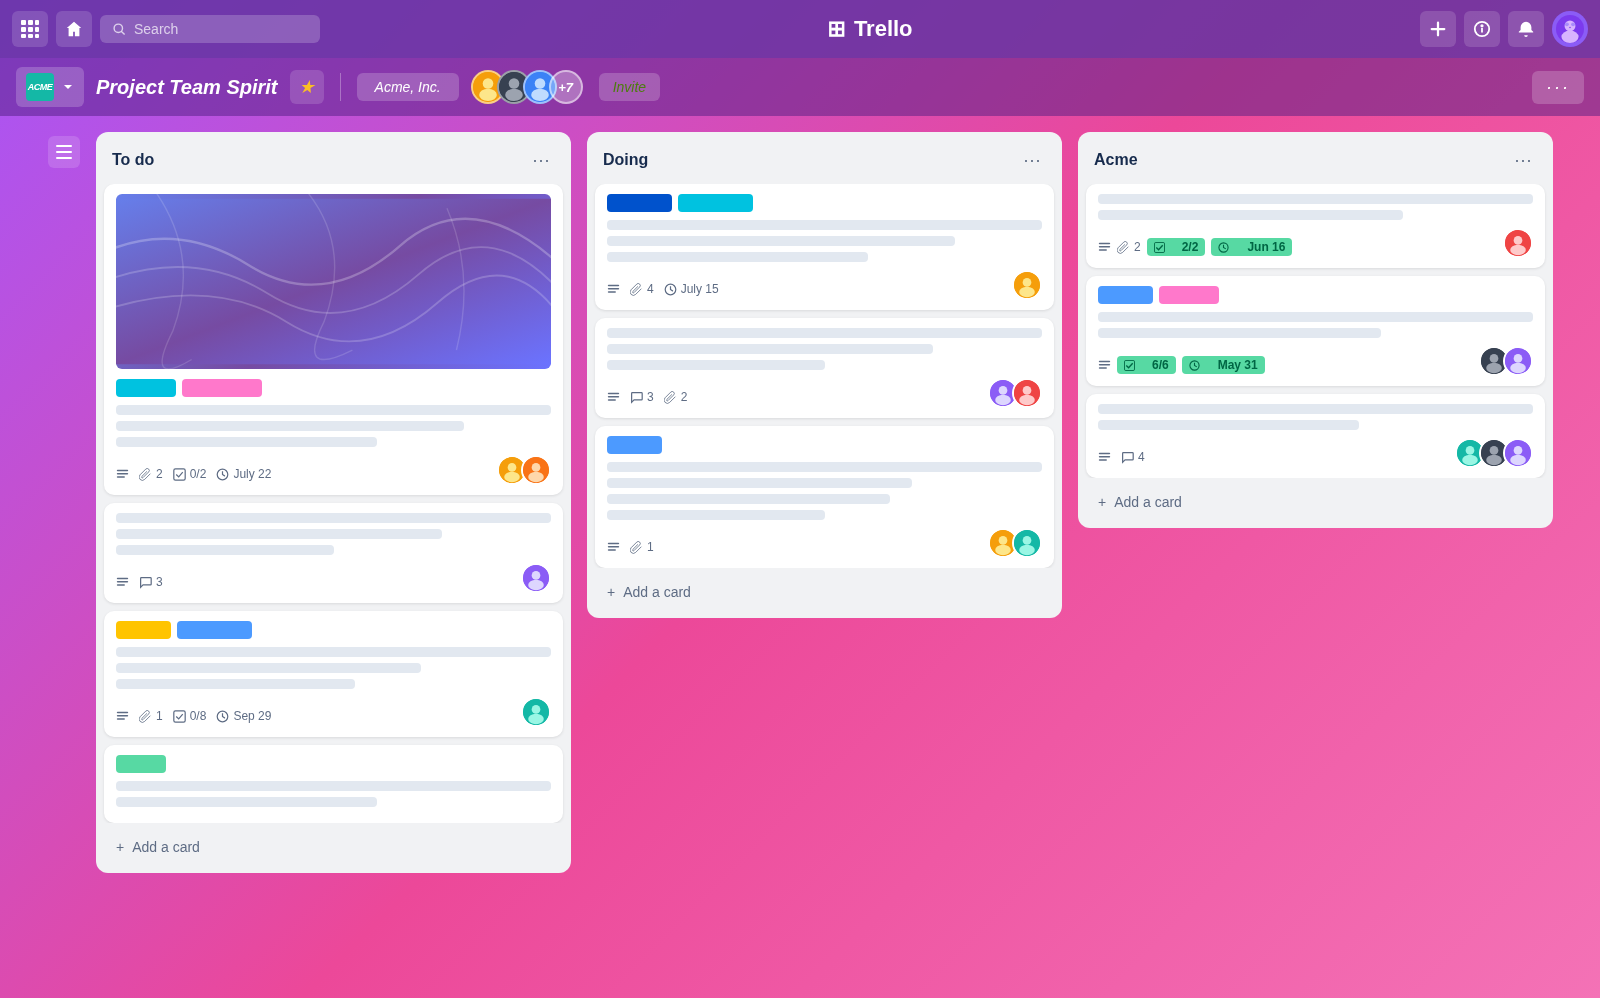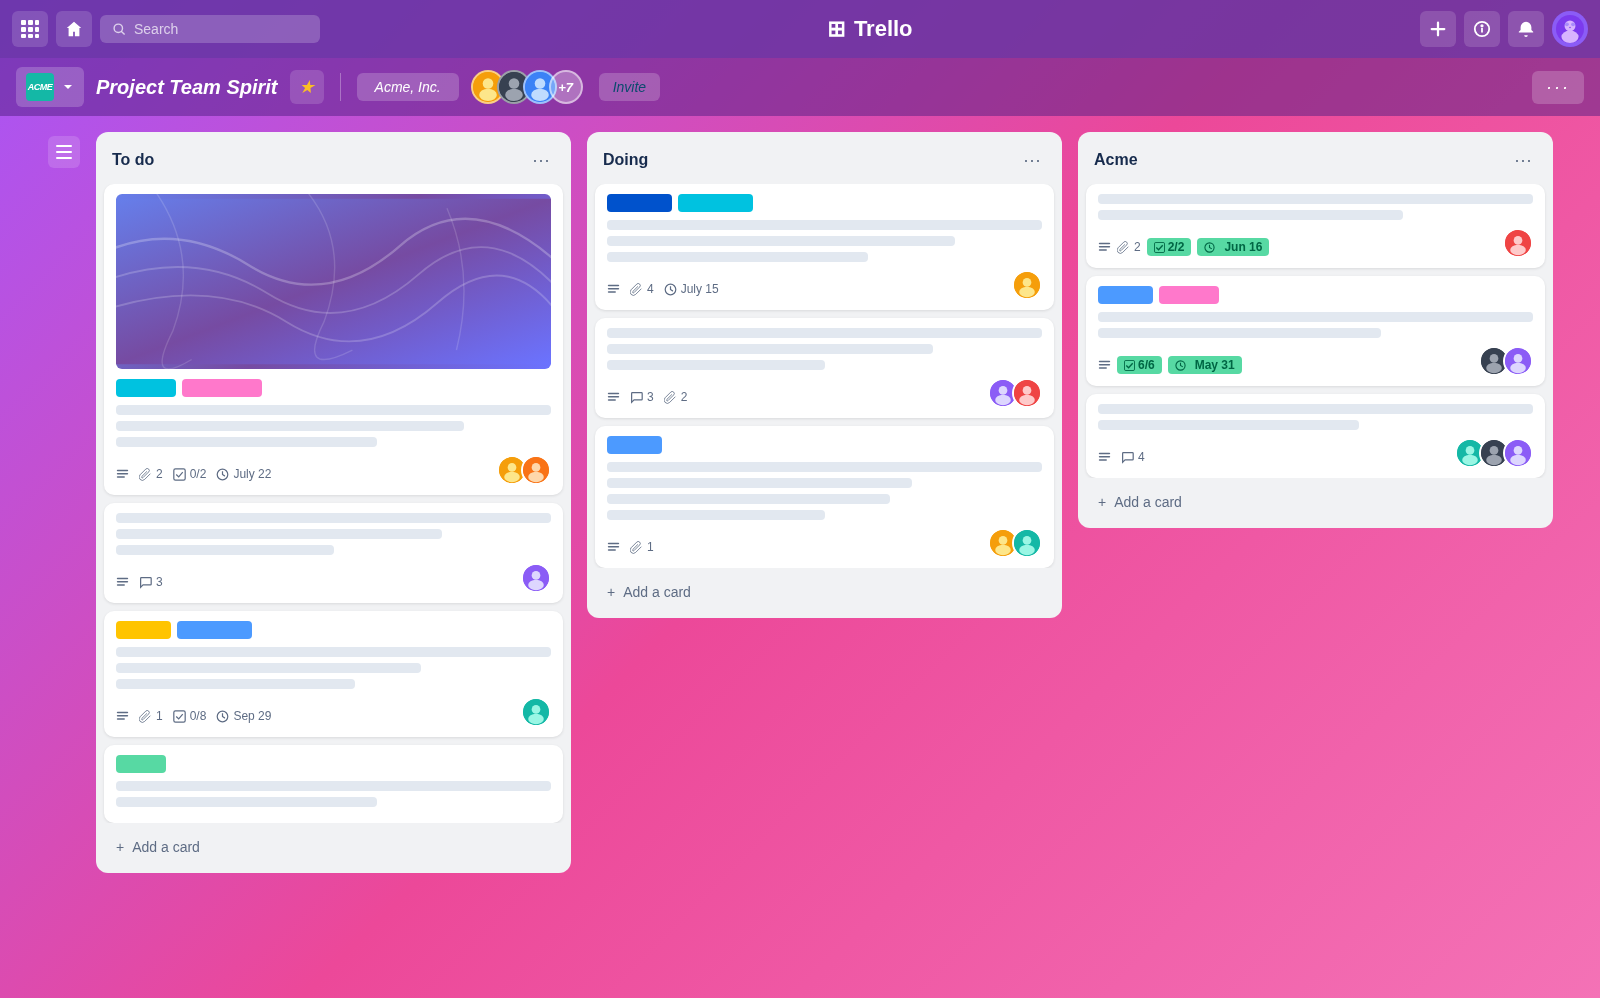--- a/index.html
+++ b/index.html
@@ -124,21 +124,21 @@
       display: flex; align-items: center; justify-content: center;
       color: white; font-size: 13px; font-weight: 600;
       margin-left: -8px;
       border: 2px solid rgba(255,255,255,0.5);
       cursor: pointer;
     }
     .invite-btn {
       background: rgba(255,255,255,0.2);
       border-radius: 6px;
       padding: 6px 14px;
-      color: #0c4a6e; font-size: 14px; cursor: pointer;
+      color: #4d7c0f; font-size: 14px; cursor: pointer;
       margin-left: 4px;
     }
     .header-spacer { flex: 1; }
     .more-btn {
       background: rgba(255,255,255,0.2);
       border-radius: 6px;
       padding: 6px 14px;
       color: white; font-size: 18px; cursor: pointer;
       letter-spacing: 2px;
     }
@@ -256,27 +256,27 @@
       overflow: hidden;
       display: flex; align-items: center; justify-content: center;
       font-size: 12px; font-weight: 600;
     }
     .card-avatar:first-child { margin-left: 0; }
 
     .checklist-badge {
       background: #57d9a3; color: #006644;
       border-radius: 4px; padding: 2px 7px;
       font-size: 12px; font-weight: 600;
-      display: flex; align-items: center; gap: 3px;
+      display: flex; align-items: center; gap: 17px;
     }
     .date-badge {
       background: #57d9a3; color: #006644;
       border-radius: 4px; padding: 2px 7px;
       font-size: 12px; font-weight: 600;
-      display: flex; align-items: center; gap: 9px;
+      display: flex; align-items: center; gap: 18px;
     }
 
     
     .column-body::-webkit-scrollbar { width: 6px; }
     .column-body::-webkit-scrollbar-thumb { background: rgba(0,0,0,0.15); border-radius: 3px; }
 
     
     .av-yellow { background: #f59e0b; }
     .av-orange { background: #f97316; }
     .av-blue { background: #3b82f6; }

